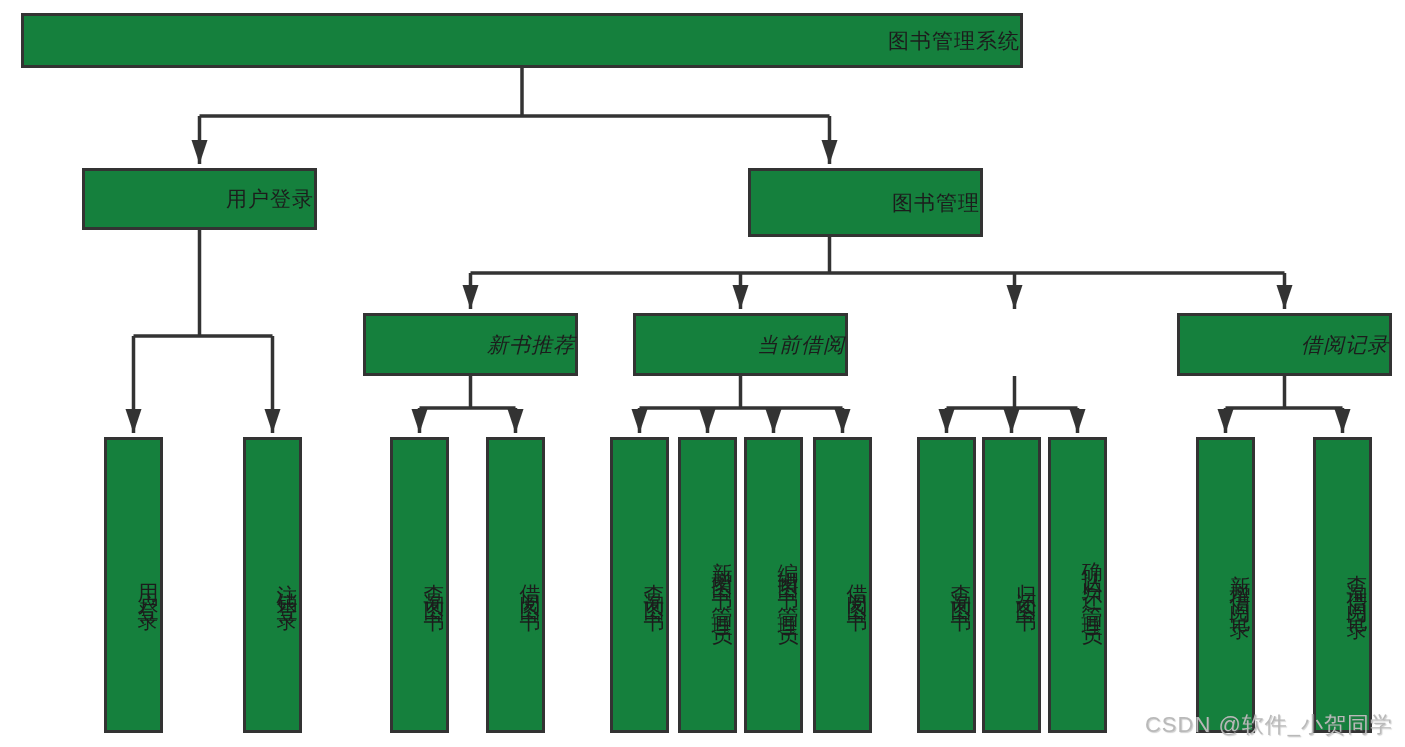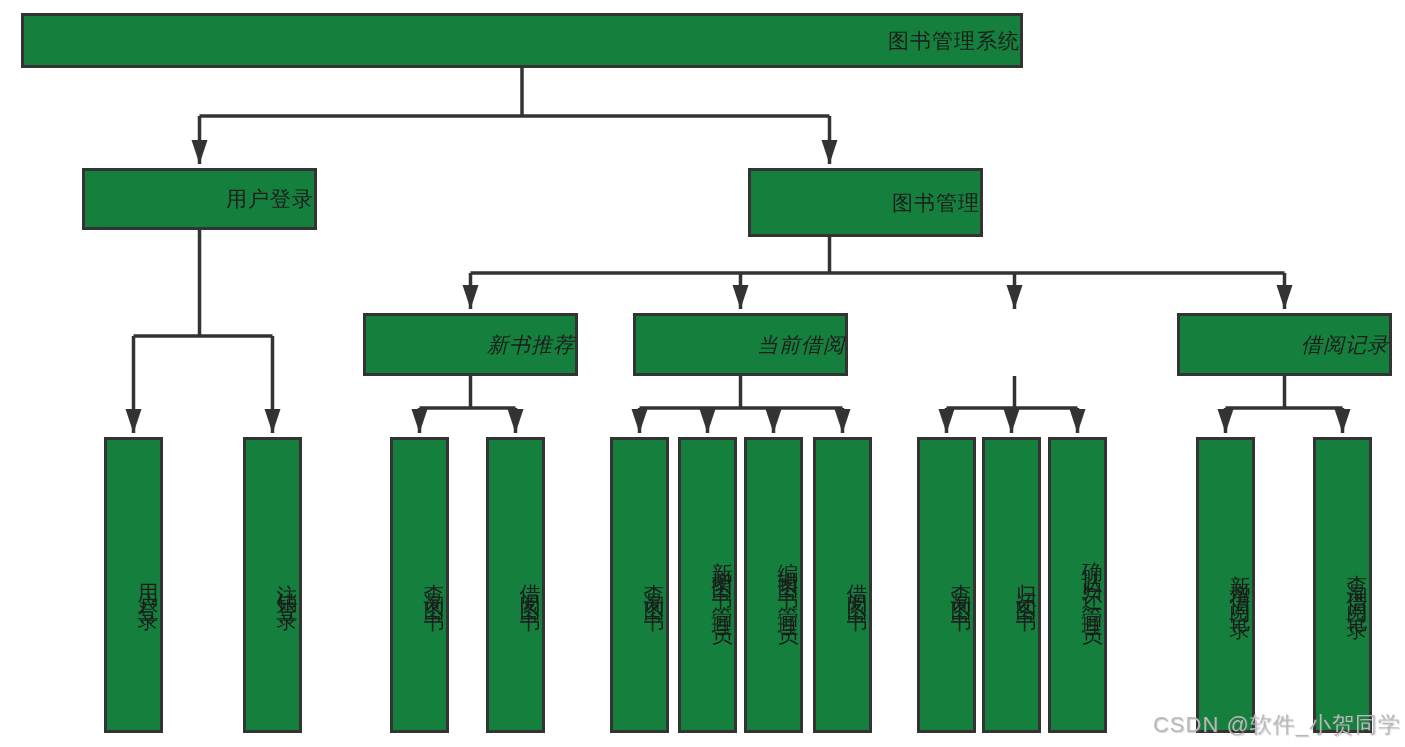--- a/index.html
+++ b/index.html
@@ -58,21 +58,21 @@
   .l-c2 { left: 678px; }
   .l-c3 { left: 744px; }
   .l-c4 { left: 813px; }
   .l-d1 { left: 917px; }
   .l-d2 { left: 982px; }
   .l-d3 { left: 1048px; }
   .l-e1 { left: 1196px; }
   .l-e2 { left: 1313px; }
   .watermark {
     position: absolute;
-    right: 4px;
+    right: 12px;
     top: 710px;
     font-size: 22px;
     color: #b9b9b9;
     letter-spacing: 1px;
     text-shadow: 1px 1px 1px rgba(120,120,120,0.35);
   }
 </style>
 </head>
 <body>
 

